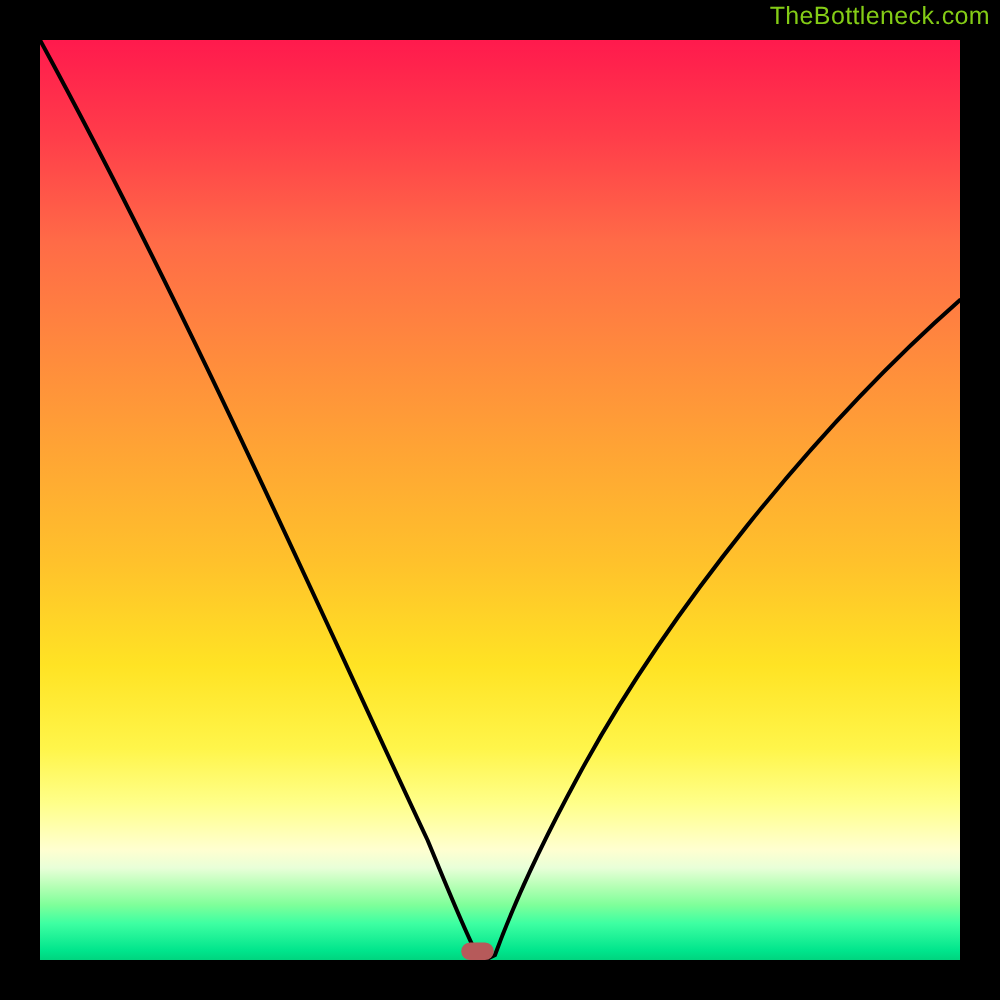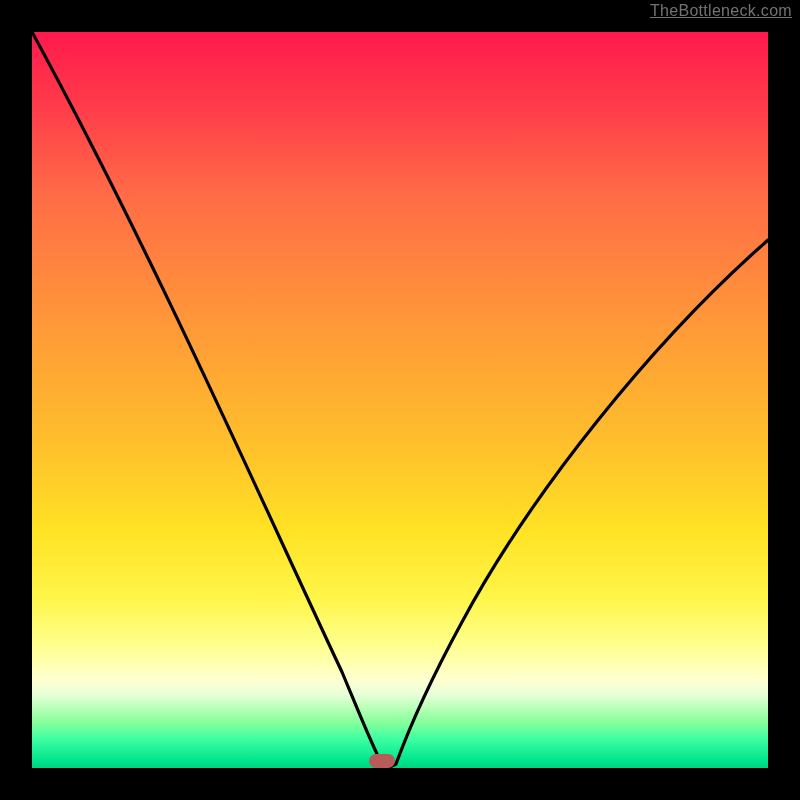--- a/index.html
+++ b/index.html
@@ -40,26 +40,25 @@
       #b5ffb5 92%,
       #7fff9a 94%,
       #3effa2 96%,
       #00e58c 99%,
       #00d47e 100%);
   }
   .watermark {
     position: absolute;
     top: 2px;
     right: 8px;
-    color: #737373;
-    font-size: 16px;
+    color: #84cc16;
+    font-size: 20px;
     font-weight: 500;
     letter-spacing: 0.3px;
     user-select: none;
-    text-decoration: underline;
   }
   .curve {
     position: absolute;
     top: 0;
     left: 0;
     width: 736px;
     height: 736px;
   }
   .marker {
     position: absolute;

